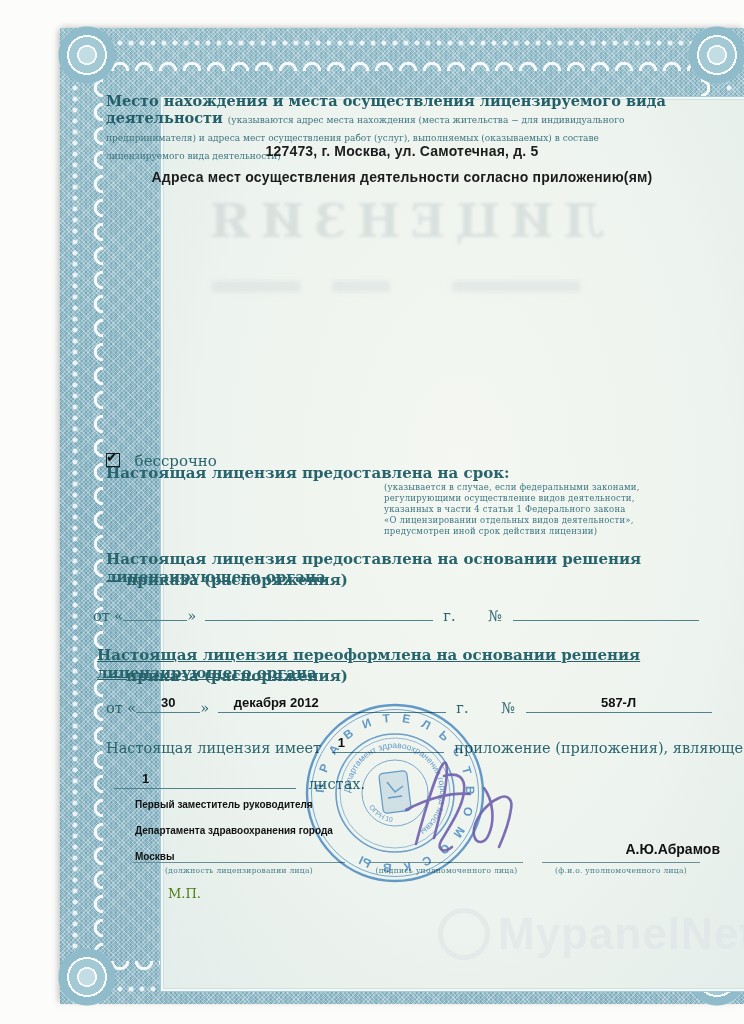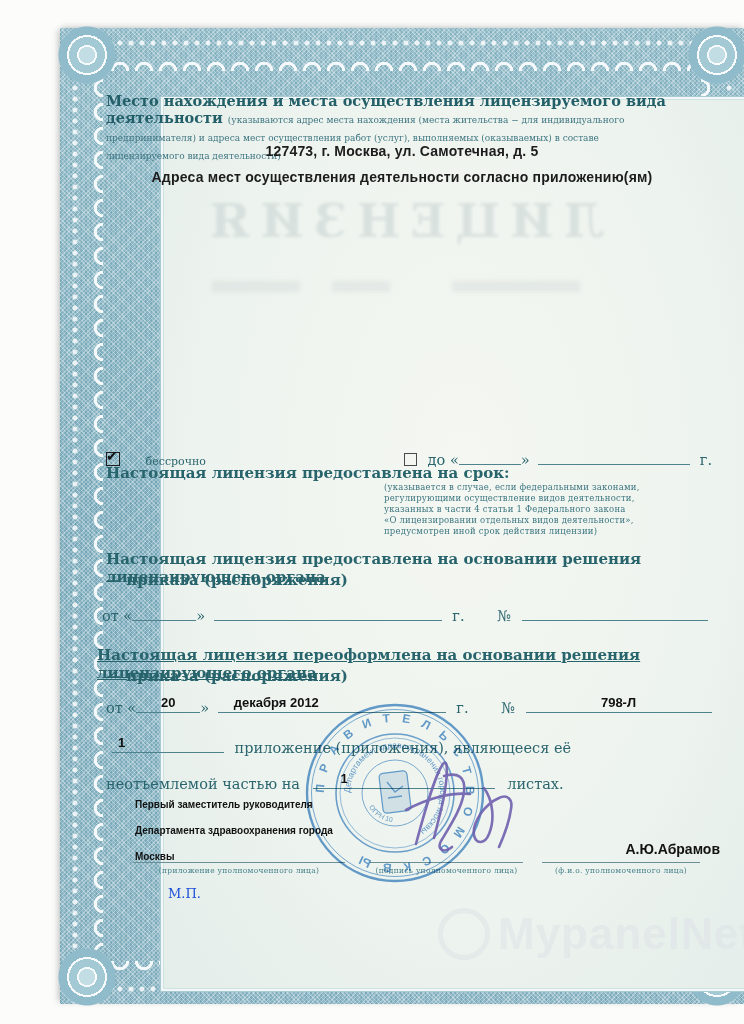--- a/index.html
+++ b/index.html
@@ -72,21 +72,21 @@
   .cb.thin{border:1px solid #4a4a4a;width:11px;height:11px;}
   .cb .check{position:absolute;left:-1px;top:-5px;font-family:"DejaVu Sans",sans-serif;font-weight:bold;font-size:14px;color:#101010;}
   .note-block{position:absolute;font-family:"DejaVu Serif",serif;font-size:8.5px;line-height:11px;color:#3d7680;letter-spacing:.2px;}
   .note-block span{display:block;}
   .pos-title{position:absolute;left:135px;top:792px;width:218px;
     font-family:"Liberation Sans",sans-serif;font-weight:bold;font-size:10px;line-height:26px;color:#121212;}
   .sig-line{position:absolute;height:0;border-bottom:1px solid #6b8f97;}
   .caption{position:absolute;text-align:center;font-family:"DejaVu Serif",serif;font-size:7.5px;color:#47808a;letter-spacing:.3px;}
   .name{position:absolute;left:560px;top:841px;width:160px;text-align:right;
     font-family:"Liberation Sans",sans-serif;font-weight:bold;font-size:14px;color:#121212;}
-  .mp{position:absolute;left:168px;top:886px;font-family:"DejaVu Serif",serif;font-size:13px;color:#1d4ed8;}
+  .mp{position:absolute;left:168px;top:886px;font-family:"DejaVu Serif",serif;font-size:13px;color:#4d7c0f;}
 
   .stamp{position:absolute;left:302px;top:700px;width:186px;height:186px;mix-blend-mode:multiply;opacity:.92;}
   .signature{position:absolute;left:396px;top:748px;width:150px;height:112px;}
 
   .wm{position:absolute;left:438px;top:908px;display:flex;align-items:center;gap:8px;z-index:30;}
   .wm-circle{width:42px;height:42px;border:5px solid rgba(222,228,231,.62);border-radius:50%;}
   .wm-text{font-family:"Liberation Sans",sans-serif;font-weight:bold;font-size:44px;
     color:rgba(222,228,231,.62);letter-spacing:1px;}
 </style>
 </head>
@@ -118,71 +118,65 @@
   <div class="center-b" style="top:169px;">Адреса мест осуществления деятельности согласно приложению(ям)</div>
 
   <div class="bleed-title">ЛИЦЕНЗИЯ</div>
   <div class="bleed-bar" style="left:212px;top:281px;width:88px;"></div>
   <div class="bleed-bar" style="left:332px;top:281px;width:58px;"></div>
   <div class="bleed-bar" style="left:452px;top:281px;width:128px;"></div>
 
   <div class="sec-title" style="left:106px;top:428px;margin-top:36px;">Настоящая лицензия предоставлена на срок:</div>
   <div class="row" style="left:106px;top:452px;">
     <span class="cb"><span class="check">✔</span></span>
-    <span style="margin-left:21px;font-size:11px;">бессрочно</span>
-  </div>
-  <div class="row" style="left:404px;top:452px;">
-    <span class="cb thin"></span>
-    <span style="margin-left:6px;">до «</span><span class="ln" style="width:62px;"></span><span>»</span>
-    <span class="ln" style="width:152px;margin-left:4px;"></span>
-    <span style="margin-left:5px;">г.</span>
+    <span style="margin-left:10px;font-size:15px;">бессрочно</span>
   </div>
   <div class="note-block" style="left:384px;top:482px;width:272px;">
     <span>(указывается в случае, если федеральными законами,</span>
     <span>регулирующими осуществление видов деятельности,</span>
     <span>указанных в части 4 статьи 1 Федерального закона</span>
     <span>«О лицензировании отдельных видов деятельности»,</span>
     <span>предусмотрен иной срок действия лицензии)</span>
   </div>
 
   <div class="sec-title" style="left:106px;top:550px;width:600px;font-weight:bold;">Настоящая лицензия предоставлена на основании решения лицензирующего органа</div>
   <div class="sec-title" style="left:106px;top:571px;">— приказа (распоряжения)</div>
-  <div class="row" style="left:102px;top:608px;">
+  <div class="row" style="left:93px;top:608px;">
     <span>от «</span><span class="ln" style="width:64px;"></span><span>»</span>
     <span class="ln" style="width:228px;margin-left:4px;"></span>
     <span style="margin-left:6px;">г.</span>
     <span style="margin-left:28px;">№</span>
     <span class="ln" style="width:186px;margin-left:6px;"></span>
   </div>
 
   <div class="sec-title" style="left:97px;top:646px;width:600px;text-decoration:underline;">Настоящая лицензия переоформлена на основании решения лицензирующего органа</div>
   <div class="sec-title" style="left:106px;top:667px;">— приказа (распоряжения)</div>
   <div class="row" style="left:106px;top:700px;">
-    <span>от «</span><span class="ln" style="width:64px;"><span class="val">20</span></span><span>»</span>
+    <span>от «</span><span class="ln" style="width:64px;"><span class="val">30</span></span><span>»</span>
     <span class="ln" style="width:228px;margin-left:4px;"><span class="val left">декабря 2012</span></span>
     <span style="margin-left:6px;">г.</span>
     <span style="margin-left:28px;">№</span>
-    <span class="ln" style="width:186px;margin-left:6px;"><span class="val">798-Л</span></span>
+    <span class="ln" style="width:186px;margin-left:6px;"><span class="val">587-Л</span></span>
   </div>
 
   <div class="row serif145" style="left:106px;top:740px;">
+    <span>Настоящая лицензия имеет</span>
     <span class="ln" style="width:112px;margin:0 6px;"><span class="val" style="text-align:left;padding-left:6px;">1</span></span>
     <span>приложение (приложения), являющееся её</span>
   </div>
   <div class="row serif145" style="left:106px;top:776px;">
-    <span>неотъемлемой частью на</span>
     <span class="ln" style="width:182px;margin:0 8px;"><span class="val" style="text-align:left;padding-left:28px;">1</span></span>
     <span>листах.</span>
   </div>
 
   <div class="pos-title">Первый заместитель руководителя Департамента здравоохранения города Москвы</div>
   <div class="sig-line" style="left:133px;top:862px;width:212px;"></div>
   <div class="sig-line" style="left:370px;top:862px;width:153px;"></div>
   <div class="sig-line" style="left:542px;top:862px;width:158px;"></div>
-  <div class="caption" style="left:133px;top:866px;width:212px;">(приложение уполномоченного лица)</div>
+  <div class="caption" style="left:133px;top:866px;width:212px;">(должность лицензировании лица)</div>
   <div class="caption" style="left:360px;top:866px;width:173px;">(подпись уполномоченного лица)</div>
   <div class="caption" style="left:536px;top:866px;width:170px;">(ф.и.о. уполномоченного лица)</div>
   <div class="name">А.Ю.Абрамов</div>
   <div class="mp">М.П.</div>
 
   <svg class="stamp" viewBox="0 0 186 186">
     <g fill="none" stroke="#3e86c9">
       <circle cx="93" cy="93" r="88" stroke-width="2.4" opacity=".85"></circle>
       <circle cx="93" cy="93" r="83.5" stroke-width="0.9" opacity=".8"></circle>
       <circle cx="93" cy="93" r="59" stroke-width="1.6" opacity=".8"></circle>

